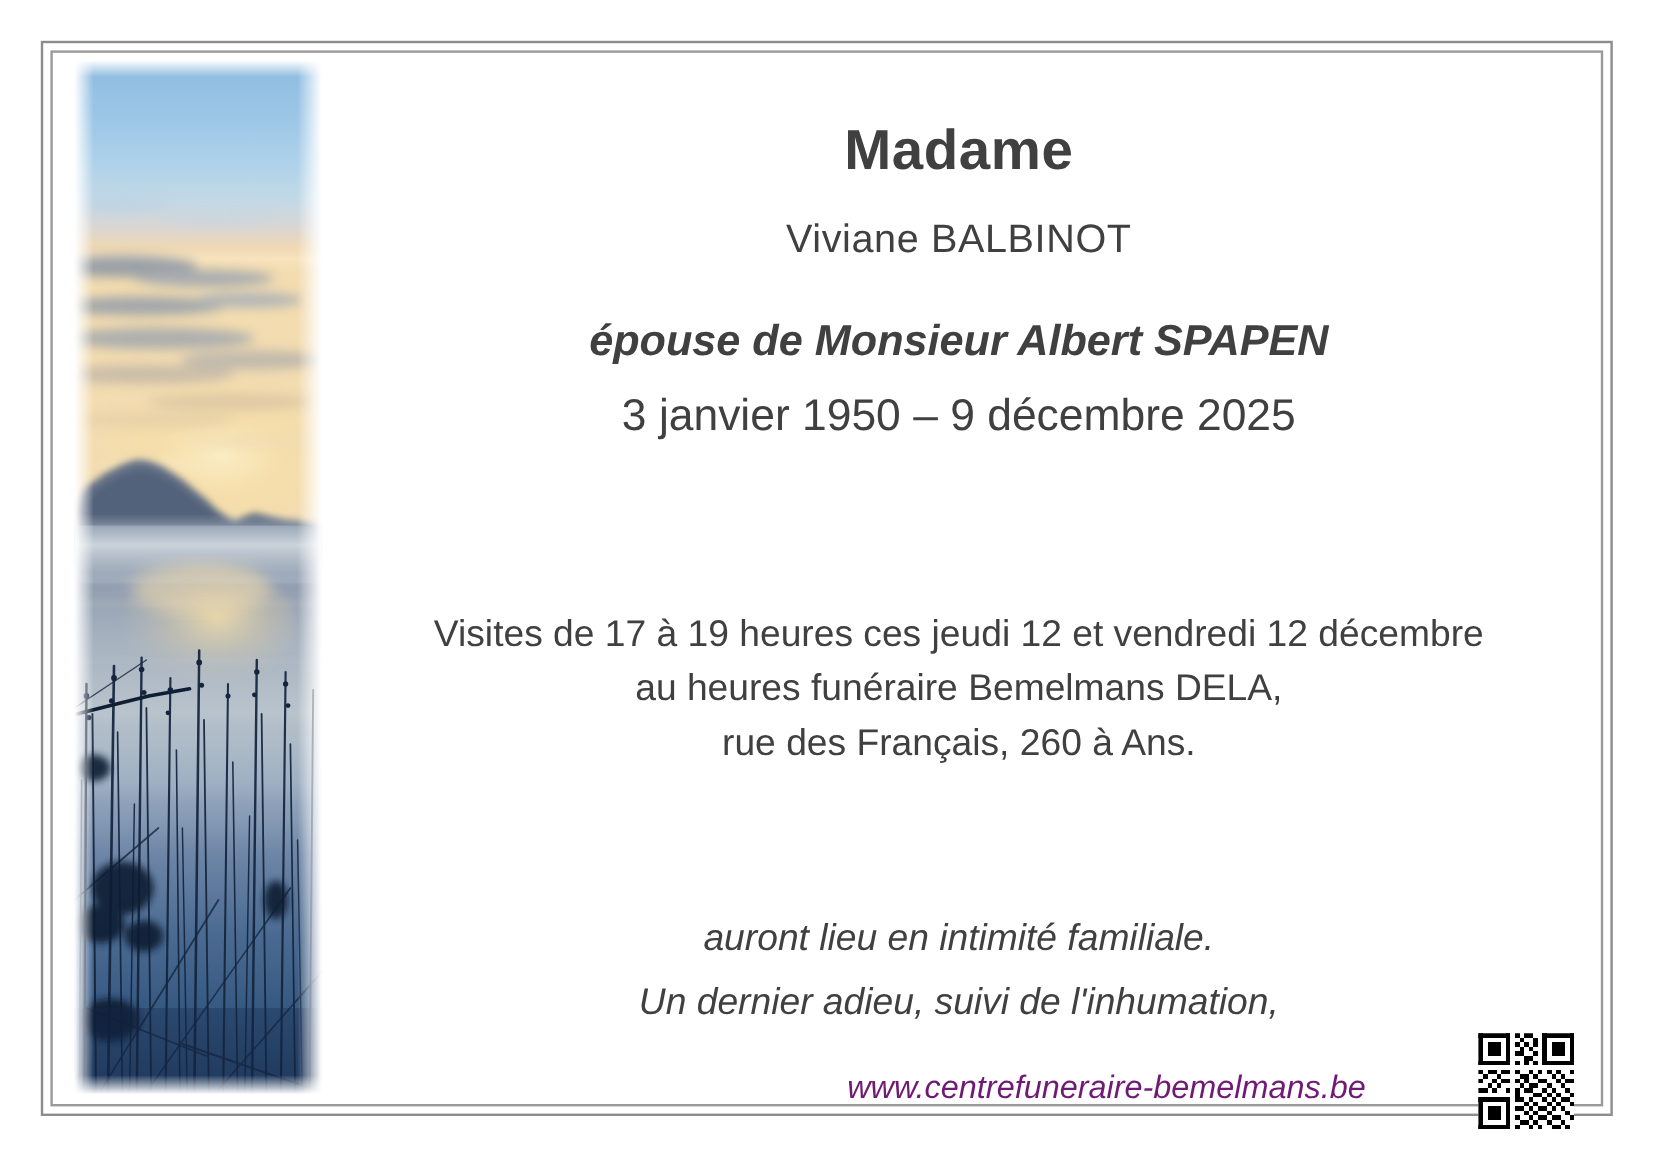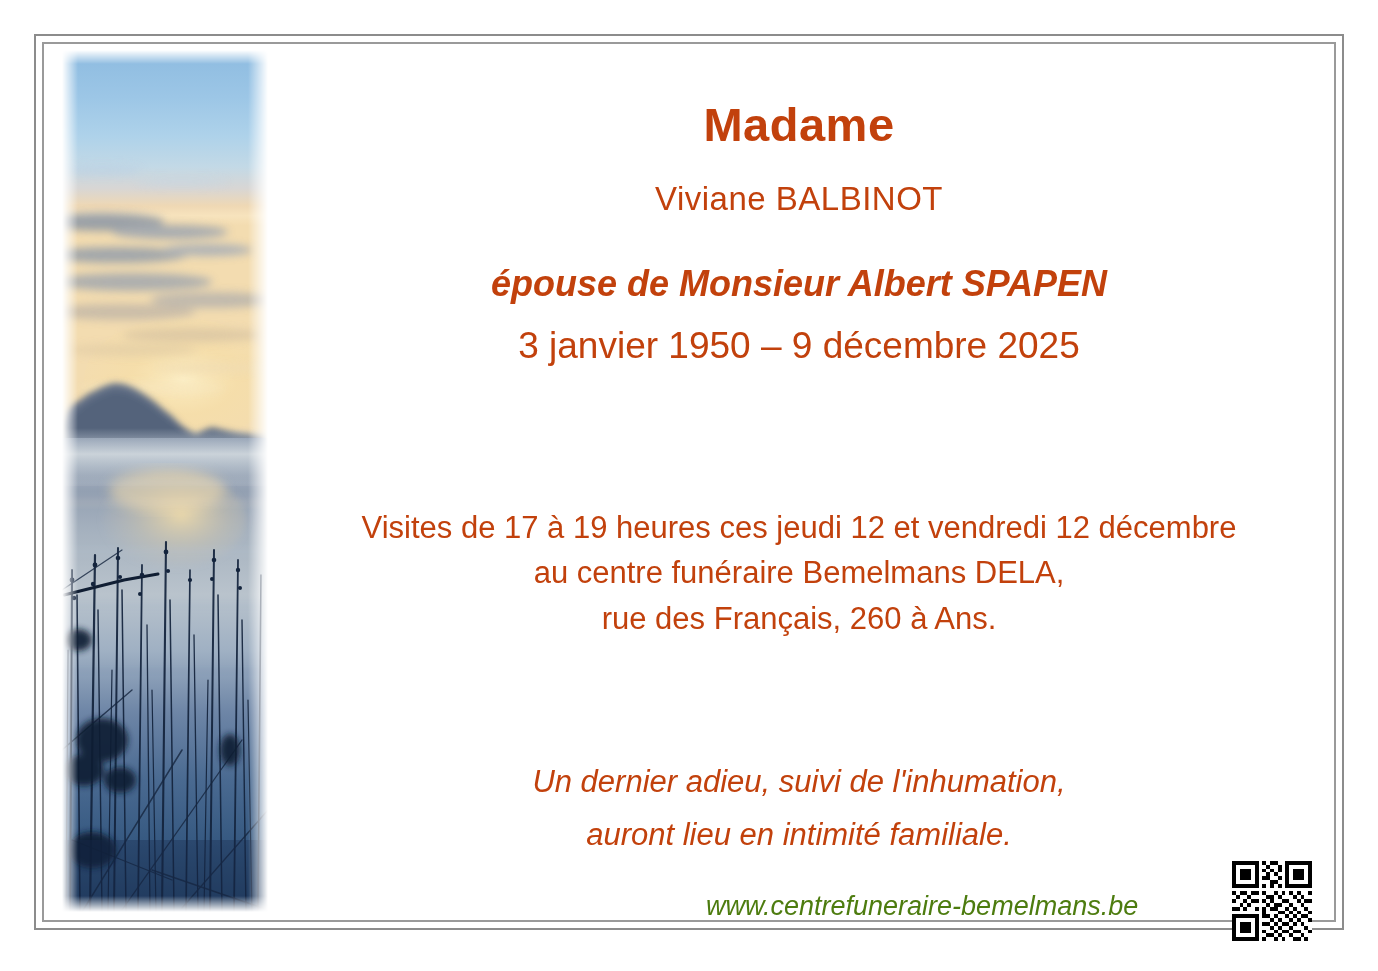--- a/index.html
+++ b/index.html
@@ -58,21 +58,21 @@
   .content {
     position: absolute;
     left: 276px;
     top: 50px;
     width: 1046px;
     height: 862px;
   }
 
   .line {
     text-align: center;
-    color: #c2410c;
+    color: #404040;
     line-height: 1.15;
   }
 
   .t-madame {
     position: absolute;
     left: 0; right: 0;
     top: 48px;
     font-size: 47px;
     font-weight: bold;
     letter-spacing: 0.5px;
@@ -119,21 +119,21 @@
     line-height: 1.72;
   }
 
   
   .website {
     position: absolute;
     left: 706px;
     top: 891px;
     font-size: 27px;
     font-style: italic;
-    color: #4d7c0f;
+    color: #701a75;
     white-space: nowrap;
   }
 
   
   .qr {
     position: absolute;
     left: 1232px;
     top: 861px;
     width: 80px;
     height: 80px;
@@ -309,27 +309,27 @@
 
 <div class="content">
 
   <div class="line t-madame">Madame</div>
   <div class="line t-name">Viviane BALBINOT</div>
   <div class="line t-spouse">épouse de Monsieur Albert SPAPEN</div>
   <div class="line t-dates">3 janvier 1950 – 9 décembre 2025</div>
 
   <div class="line visits">
     <div>Visites de 17 à 19 heures ces jeudi 12 et vendredi 12 décembre</div>
-    <div>au centre funéraire Bemelmans DELA,</div>
+    <div>au heures funéraire Bemelmans DELA,</div>
     <div>rue des Français, 260 à Ans.</div>
   </div>
 
   <div class="line farewell">
+    <div>auront lieu en intimité familiale.</div>
     <div>Un dernier adieu, suivi de l'inhumation,</div>
-    <div>auront lieu en intimité familiale.</div>
   </div>
 
 </div>
 
 <div class="website">www.centrefuneraire-bemelmans.be</div>
 
 <div class="qr">
   <svg viewBox="0 0 21 21" shape-rendering="crispEdges" xmlns="http://www.w3.org/2000/svg">
     <rect width="21" height="21" fill="#ffffff"></rect>
     <g fill="#000000">

